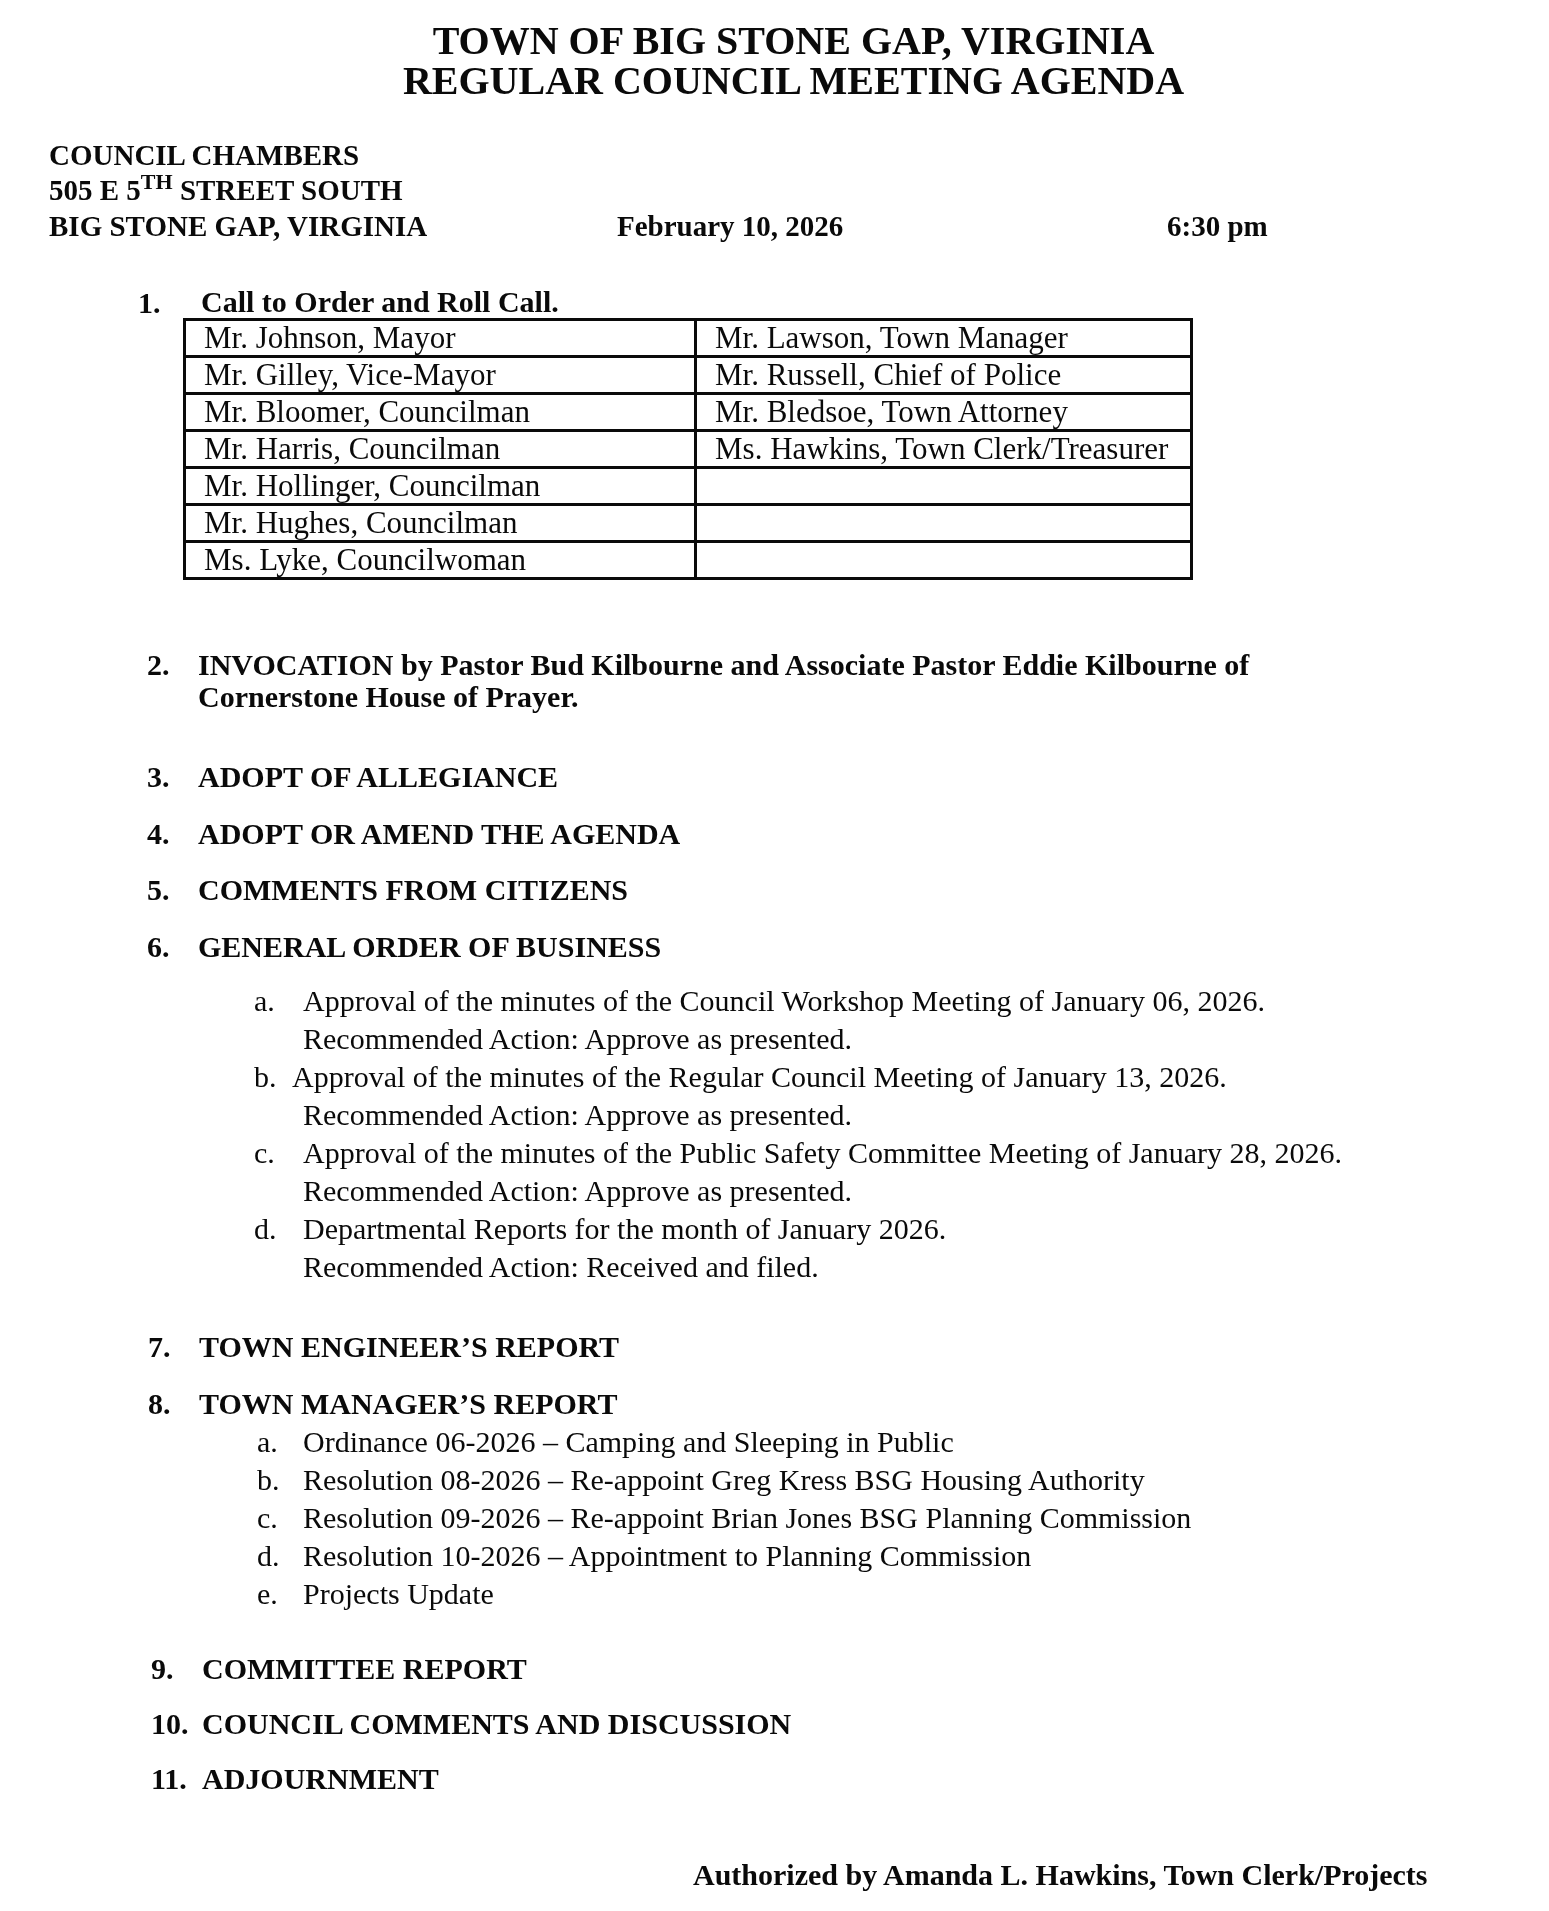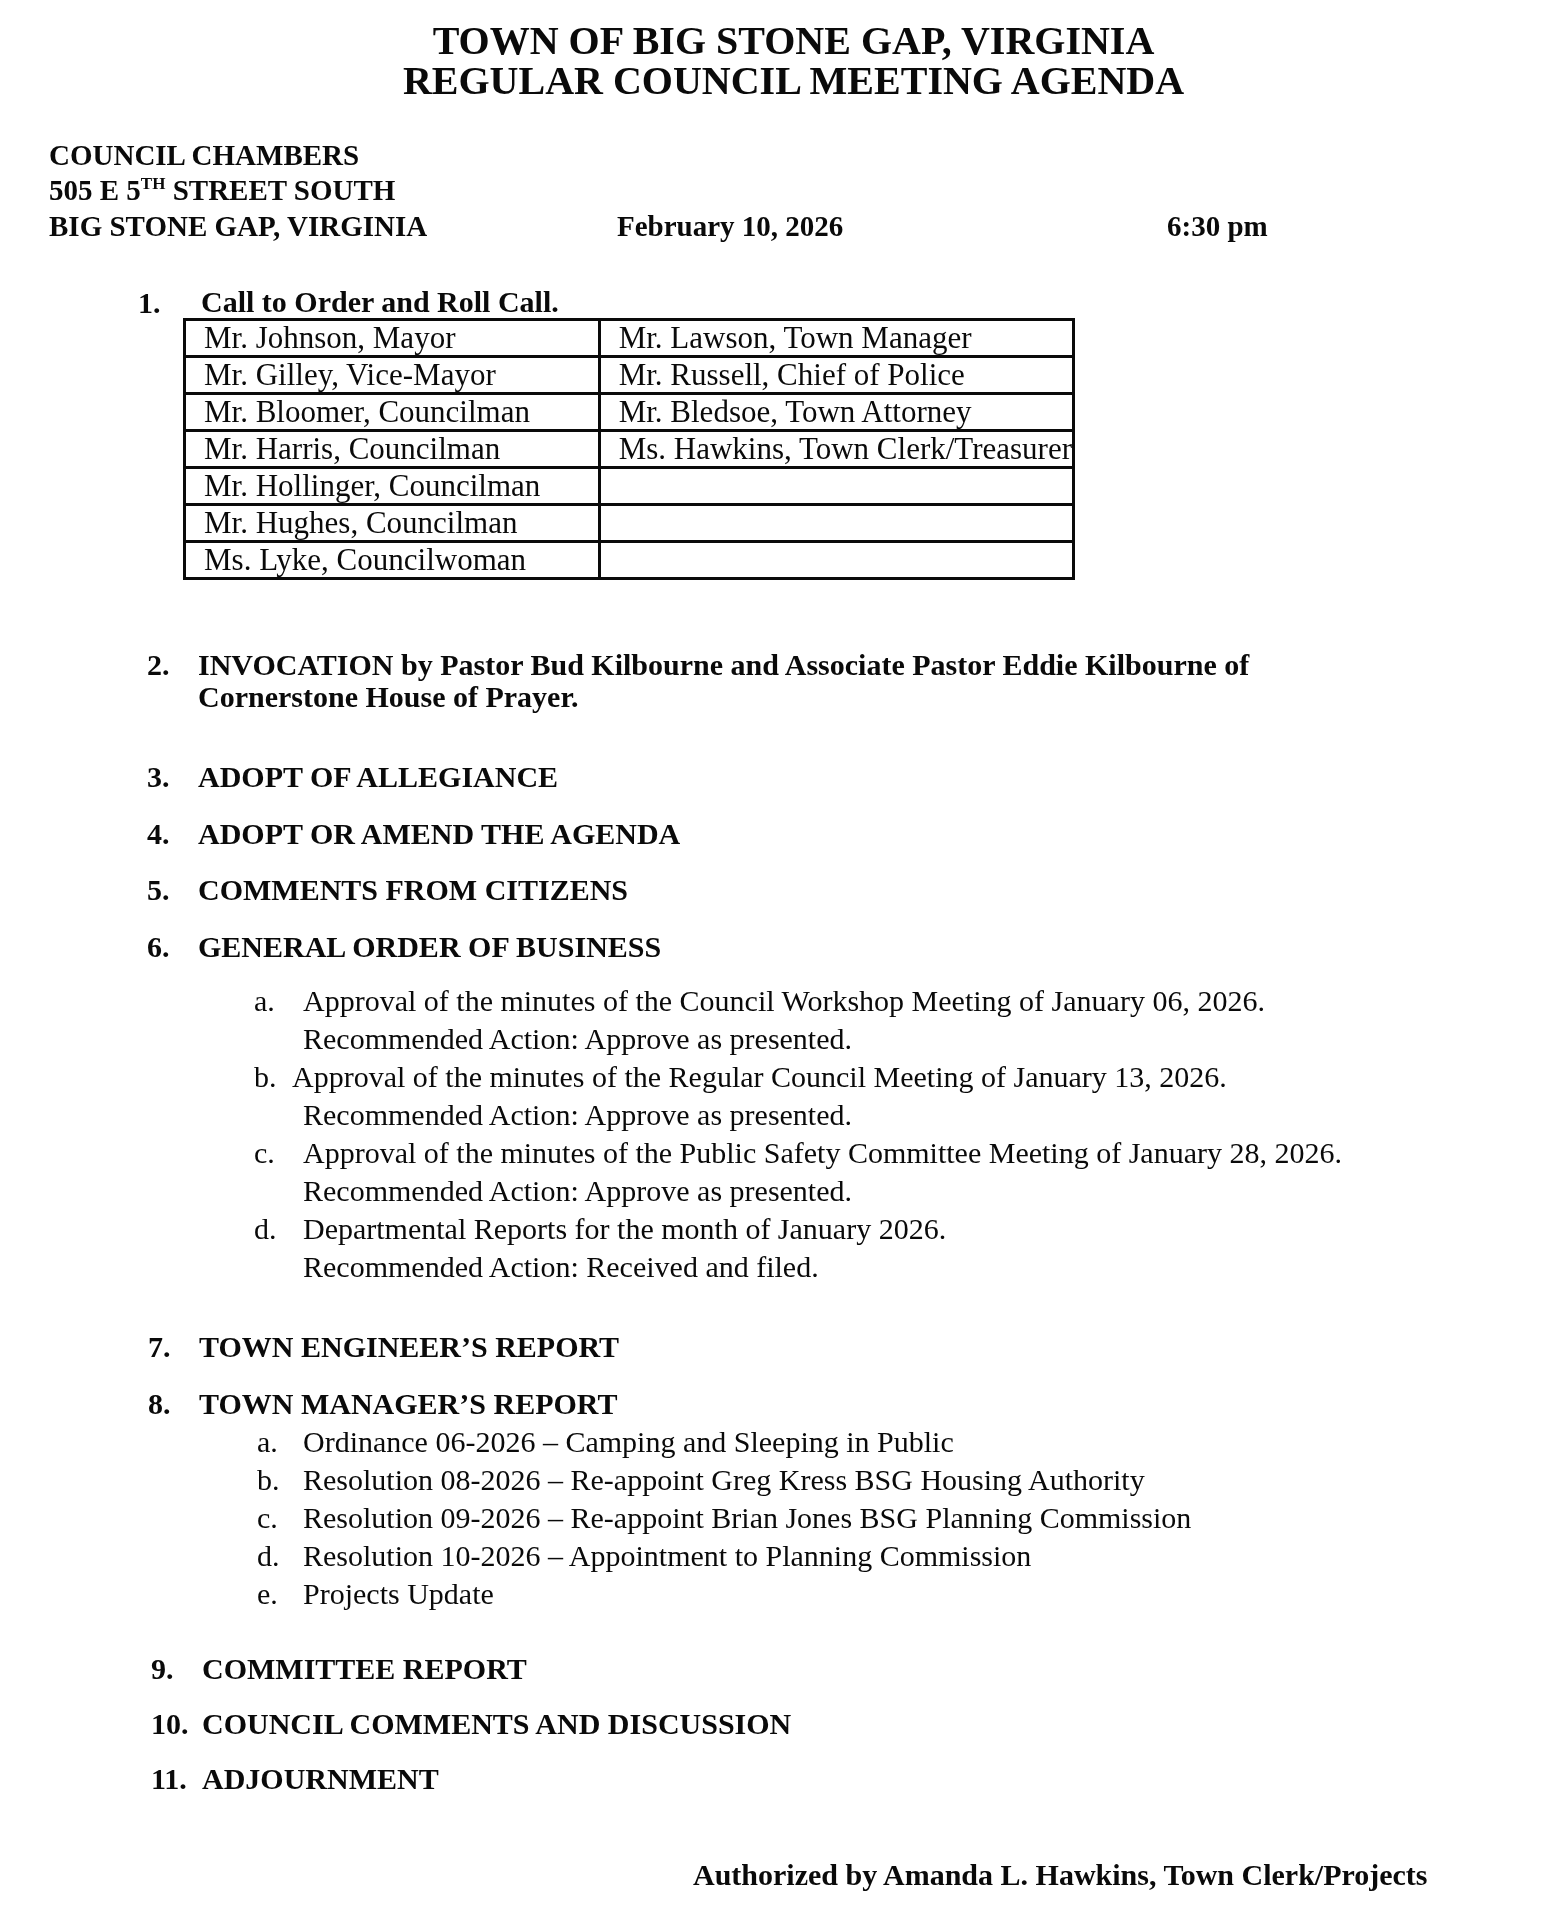--- a/index.html
+++ b/index.html
@@ -1,25 +1,25 @@
 <!DOCTYPE html>
 <html><head>
 <meta charset="utf-8">
 <style>
   html, body { margin: 0; padding: 0; background: #ffffff; }
   body { width: 1549px; height: 1911px; position: relative; overflow: hidden;
          font-family: "Liberation Serif", "DejaVu Serif", serif; color: #0a0a0a; }
   .abs { position: absolute; white-space: nowrap; }
   .title { font-size: 40px; font-weight: bold; left: 0; width: 1587px; text-align: center; line-height: 40px; }
   .hdr { font-size: 29px; font-weight: bold; line-height: 29px; }
-  .hdr sup { font-size: 17px; vertical-align: 11px; line-height: 0; }
+  .hdr sup { font-size: 22px; vertical-align: 11px; line-height: 0; }
   .sec-num { font-size: 30px; font-weight: bold; line-height: 30px; }
   .sec-text { font-size: 30px; font-weight: bold; line-height: 32px; }
   .sub { font-size: 30px; line-height: 30px; }
-  table.roll { position: absolute; left: 183px; top: 318px; width: 892px; border-collapse: collapse; }
+  table.roll { position: absolute; left: 183px; top: 318px; width: 1010px; border-collapse: collapse; }
   table.roll td { border: 3px solid #0a0a0a; height: 34px; padding: 0 0 0 18px; font-size: 31px;
                   line-height: 34px; vertical-align: middle; white-space: nowrap; }
   table.roll td.c1 { width: 490px; }
 </style>
 </head>
 <body>
 
 <div class="abs title" style="top:21px; left:0; width:1587px;">TOWN OF BIG STONE GAP, VIRGINIA</div>
 <div class="abs title" style="top:61px; left:0; width:1587px;">REGULAR COUNCIL MEETING AGENDA</div>
 

